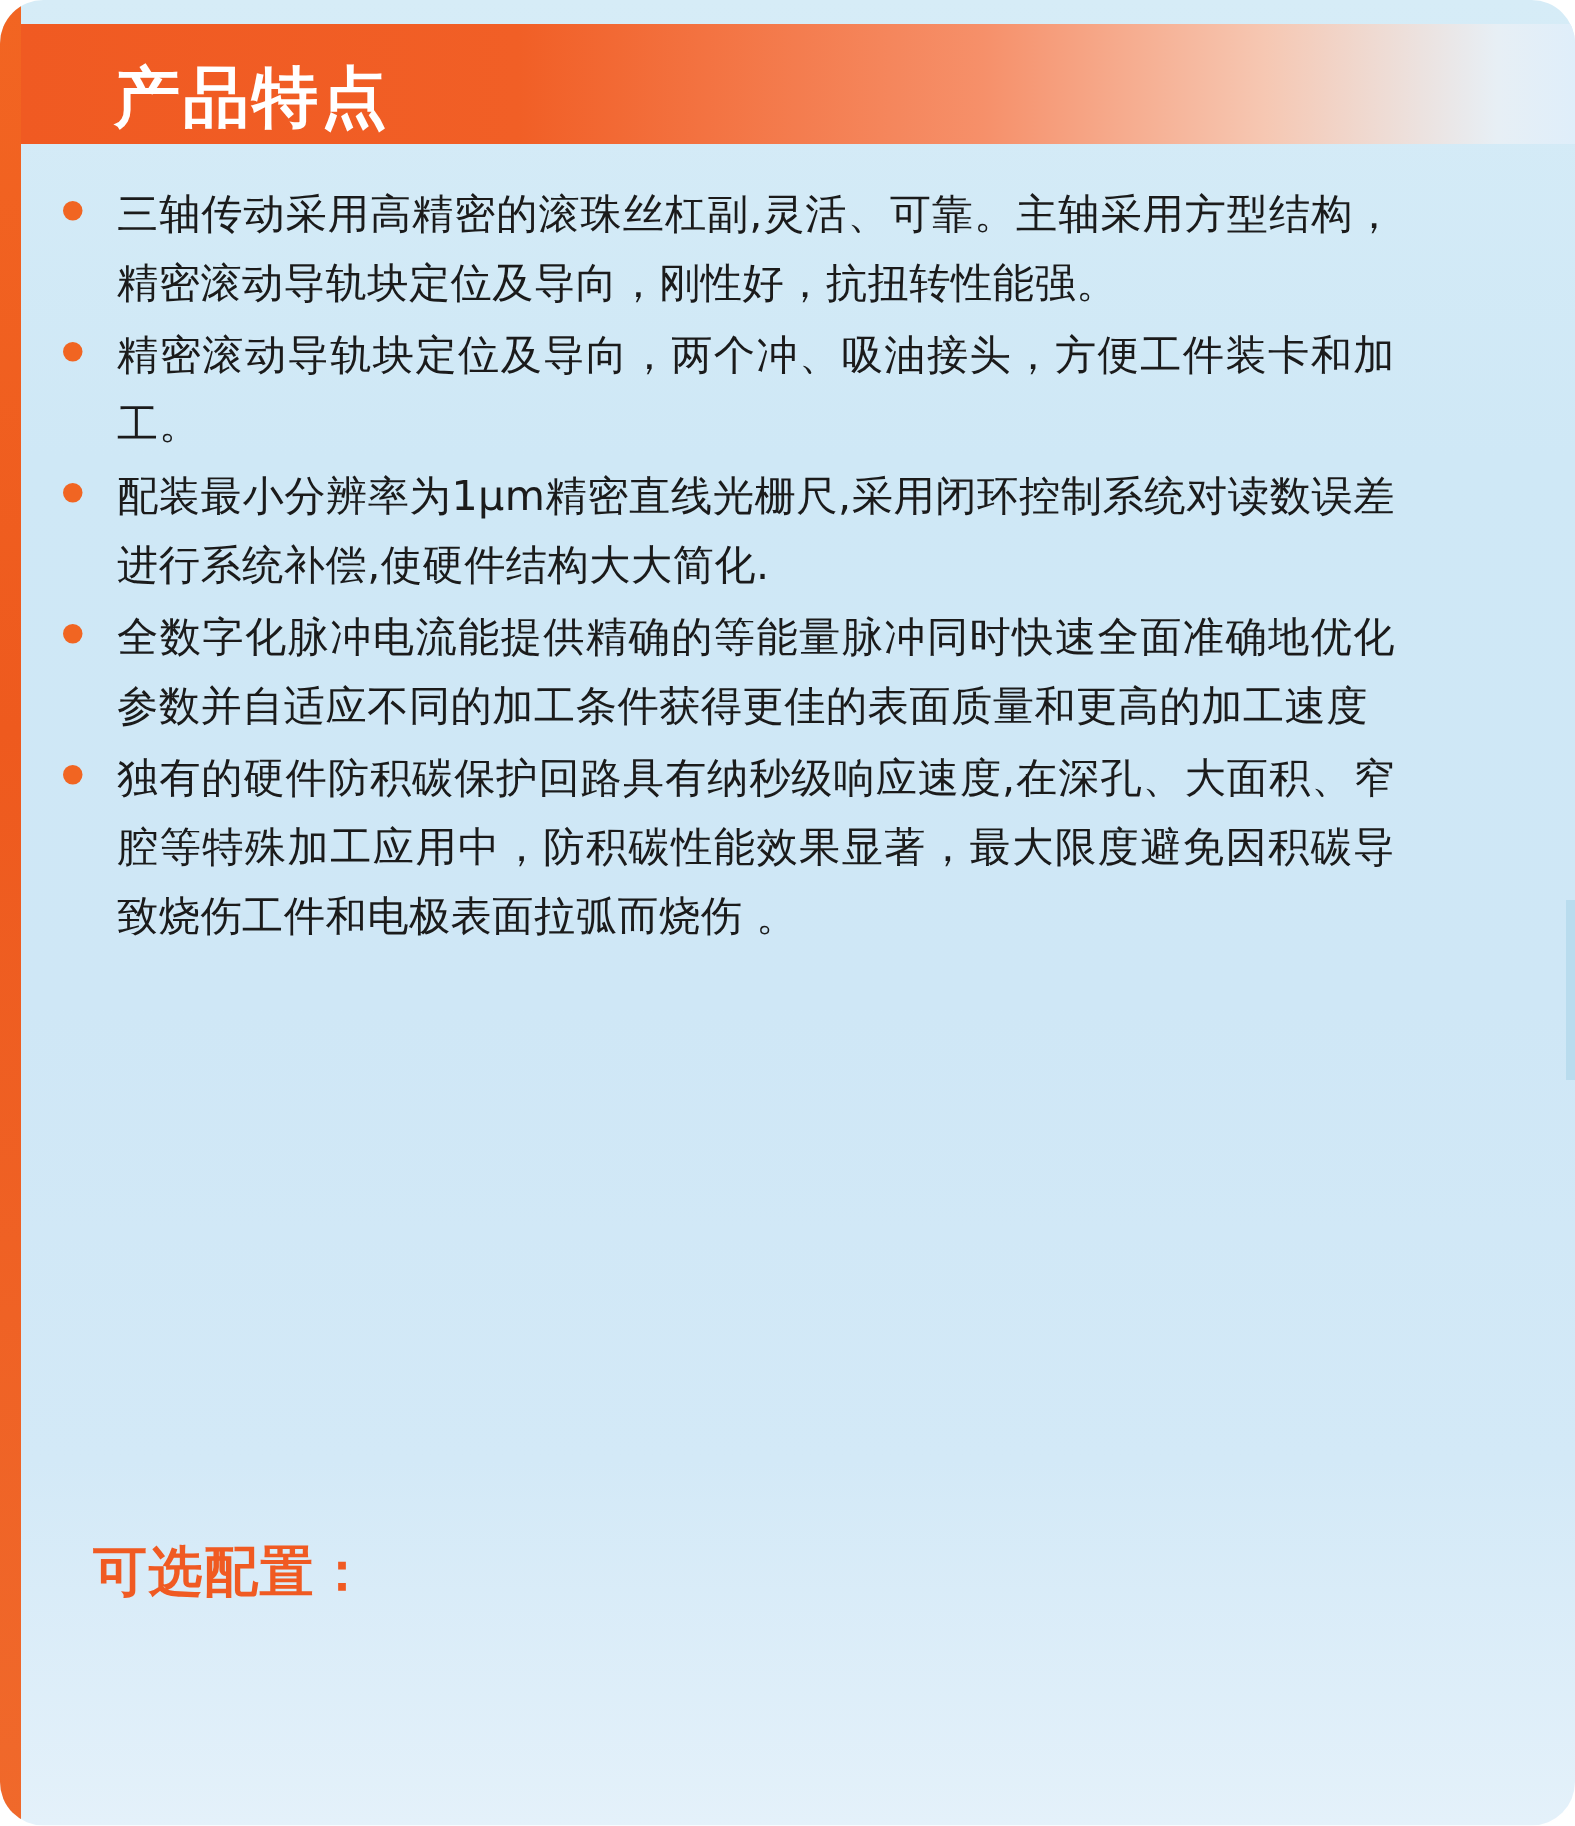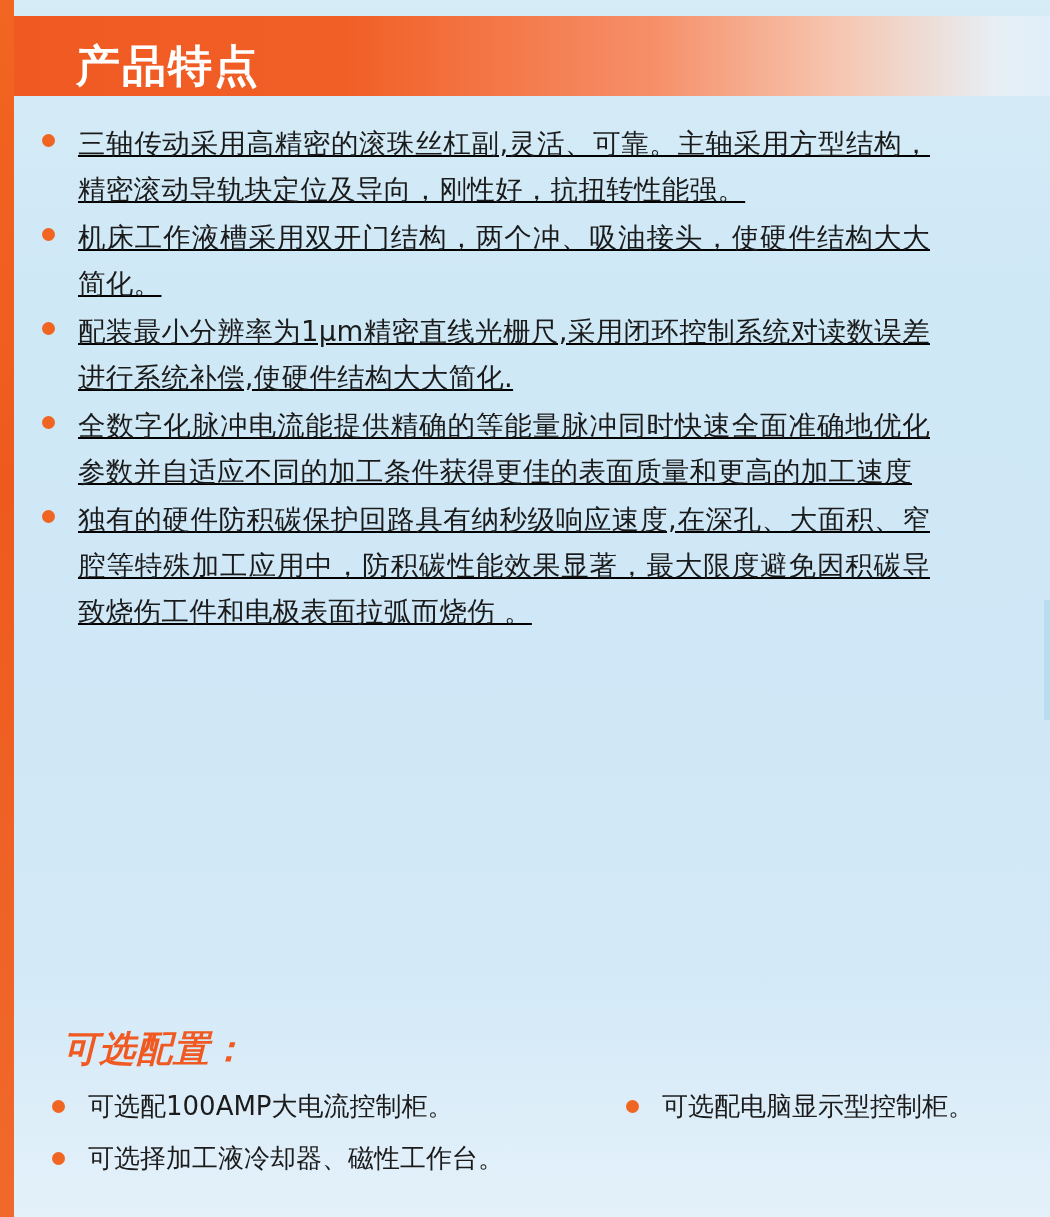--- a/index.html
+++ b/index.html
@@ -14,20 +14,21 @@
     overflow: hidden;
   }
 
   .page {
     position: relative;
     width: 1050px;
     height: 1217px;
     box-sizing: border-box;
     background: linear-gradient(180deg, #d6ecf7 0%, #cfe8f6 25%, #cfe7f6 55%, #d3e9f7 80%, #e4f1fa 100%);
     overflow: hidden;
+    border-radius: 29px;
   }
 
   
   .left-bar {
     position: absolute;
     left: 0;
     top: 0;
     width: 14px;
     height: 1217px;
     background: linear-gradient(180deg, #f26522 0%, #ee5a1e 40%, #f0692b 100%);
@@ -69,21 +70,20 @@
   .features {
     position: absolute;
     left: 30px;
     top: 120px;
     width: 900px;
   }
   .feature-item {
     position: relative;
     padding-left: 48px;
     margin-bottom: 2px;
-    text-decoration: underline;
   }
   .bullet {
     position: absolute;
     left: 12px;
     top: 14px;
     width: 13px;
     height: 13px;
     border-radius: 50%;
     background: #f16522;
   }
@@ -100,21 +100,20 @@
   .optional-title {
     position: absolute;
     left: 62px;
     top: 1027px;
     font-size: 36px;
     line-height: 44px;
     font-weight: bold;
     color: #f05a22;
     font-family: "DejaVu Sans", "Liberation Sans", sans-serif;
     letter-spacing: 1px;
-    font-style: italic;
   }
 
   .optional-list {
     position: absolute;
     left: 30px;
     top: 1086px;
     width: 1010px;
   }
   .opt-row {
     position: relative;
@@ -157,21 +156,21 @@
 
   <div class="features">
 
     <div class="feature-item">
       <span class="bullet"></span>
       <div class="feature-text">三轴传动采用高精密的滚珠丝杠副,灵活、可靠。主轴采用方型结构，精密滚动导轨块定位及导向，刚性好，抗扭转性能强。</div>
     </div>
 
     <div class="feature-item">
       <span class="bullet"></span>
-      <div class="feature-text">机床工作液槽采用双开门结构，两个冲、吸油接头，使硬件结构大大简化。</div>
+      <div class="feature-text">精密滚动导轨块定位及导向，两个冲、吸油接头，方便工件装卡和加工。</div>
     </div>
 
     <div class="feature-item">
       <span class="bullet"></span>
       <div class="feature-text">配装最小分辨率为1μm精密直线光栅尺,采用闭环控制系统对读数误差进行系统补偿,使硬件结构大大简化.</div>
     </div>
 
 
     <div class="feature-item">
       <span class="bullet"></span>
@@ -180,35 +179,14 @@
 
     <div class="feature-item">
       <span class="bullet"></span>
       <div class="feature-text">独有的硬件防积碳保护回路具有纳秒级响应速度,在深孔、大面积、窄腔等特殊加工应用中，防积碳性能效果显著，最大限度避免因积碳导致烧伤工件和电极表面拉弧而烧伤 。</div>
     </div>
 
   </div>
 
   <div class="optional-title">可选配置：</div>
 
-  <div class="optional-list">
-
-    <div class="opt-row">
-      <div class="opt-cell col1">
-        <span class="opt-bullet"></span>
-        <span class="opt-text">可选配100AMP大电流控制柜。</span>
-      </div>
-      <div class="opt-cell col2">
-        <span class="opt-bullet"></span>
-        <span class="opt-text">可选配电脑显示型控制柜。</span>
-      </div>
-    </div>
-
-    <div class="opt-row">
-      <div class="opt-cell col1">
-        <span class="opt-bullet"></span>
-        <span class="opt-text">可选择加工液冷却器、磁性工作台。</span>
-      </div>
-    </div>
-
-  </div>
 
 </div>
 
 </body></html>

